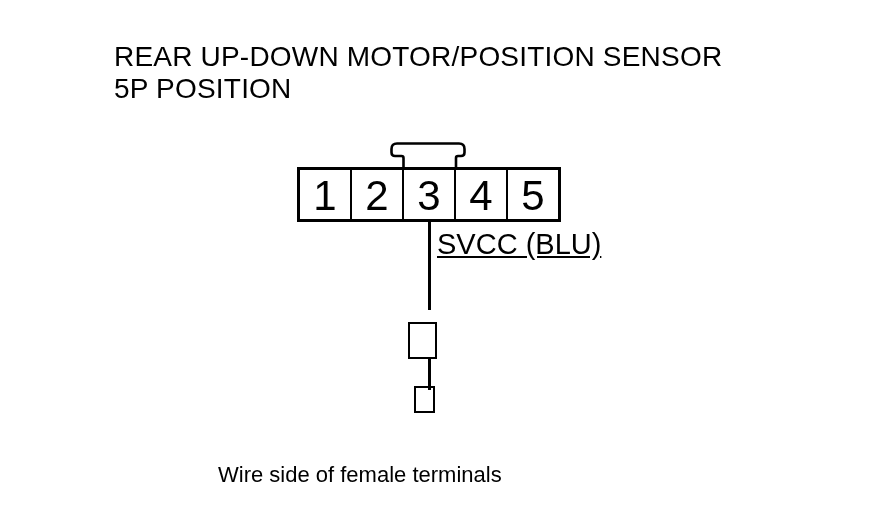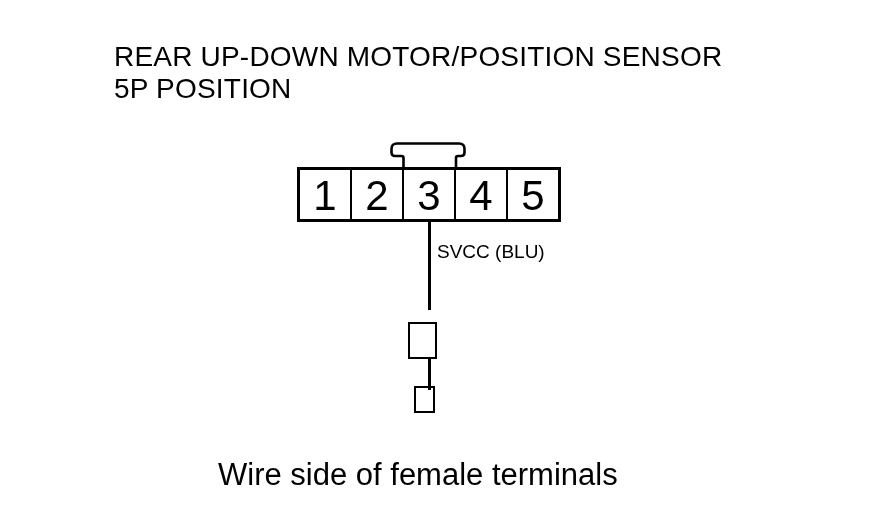--- a/index.html
+++ b/index.html
@@ -62,24 +62,25 @@
   
   .wire-line {
     left: 428px;
     top: 222px;
     width: 3px;
     height: 88px;
     background: #000;
   }
   .wire-label {
     left: 437px;
-    top: 236px;
-    font-size: 19px;
+    top: 228px;
+    font-size: 29px;
     line-height: 32px;
     white-space: nowrap;
+    text-decoration: underline;
   }
 
   
   .probe-large {
     left: 408px;
     top: 322px;
     width: 29px;
     height: 37px;
     border: 2px solid #000;
     box-sizing: border-box;
@@ -99,21 +100,21 @@
     width: 21px;
     height: 27px;
     border: 2px solid #000;
     box-sizing: border-box;
     background: #fff;
   }
 
   .bottom-caption {
     left: 218px;
     top: 459px;
-    font-size: 31px;
+    font-size: 22px;
     line-height: 32px;
     white-space: nowrap;
   }
 </style>
 </head>
 <body>
 
 <div id="canvas">
 
   <div class="abs diagram-title">

